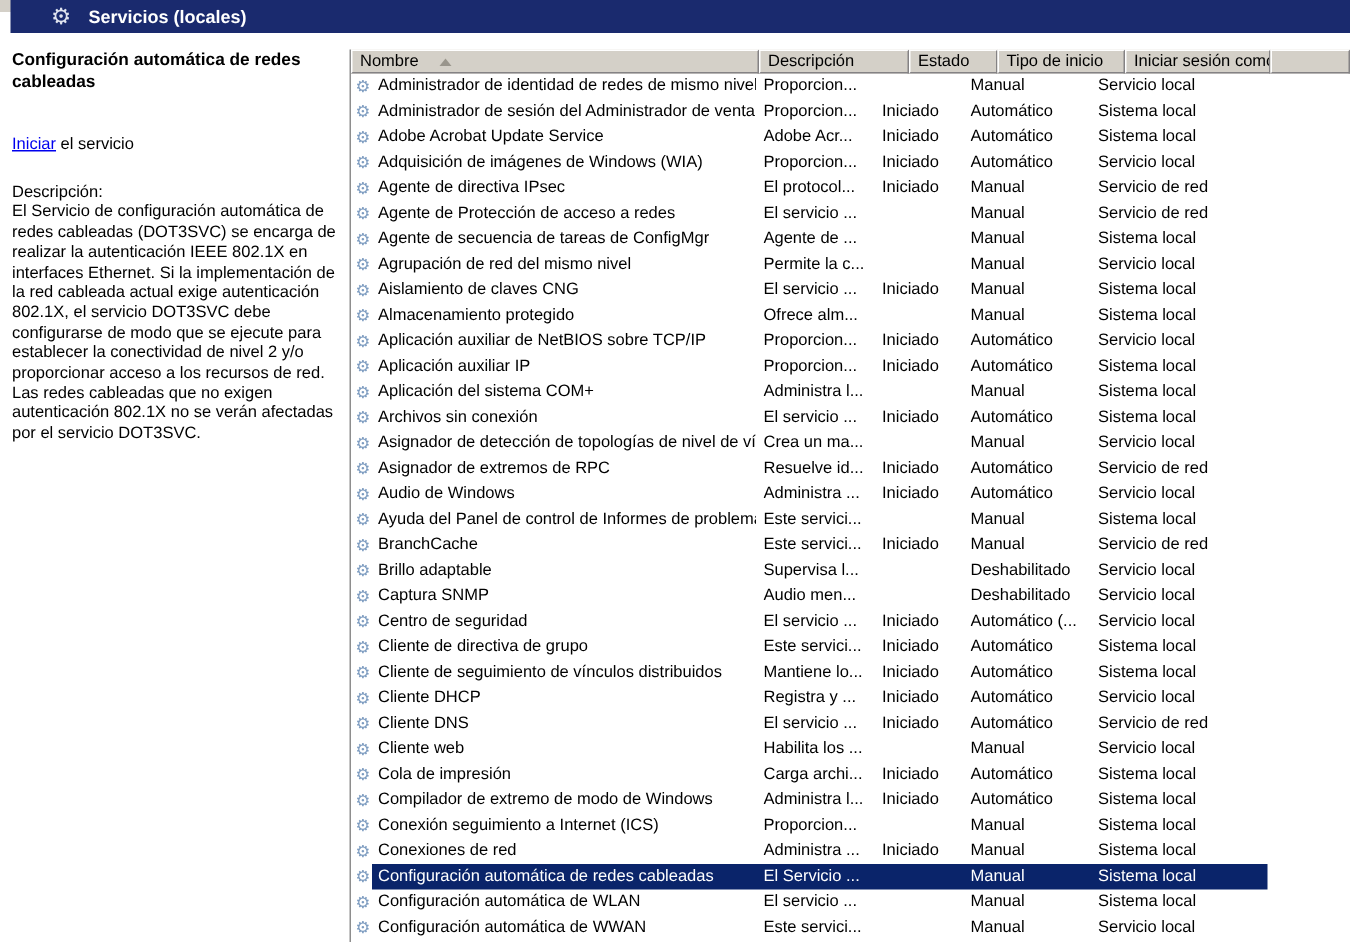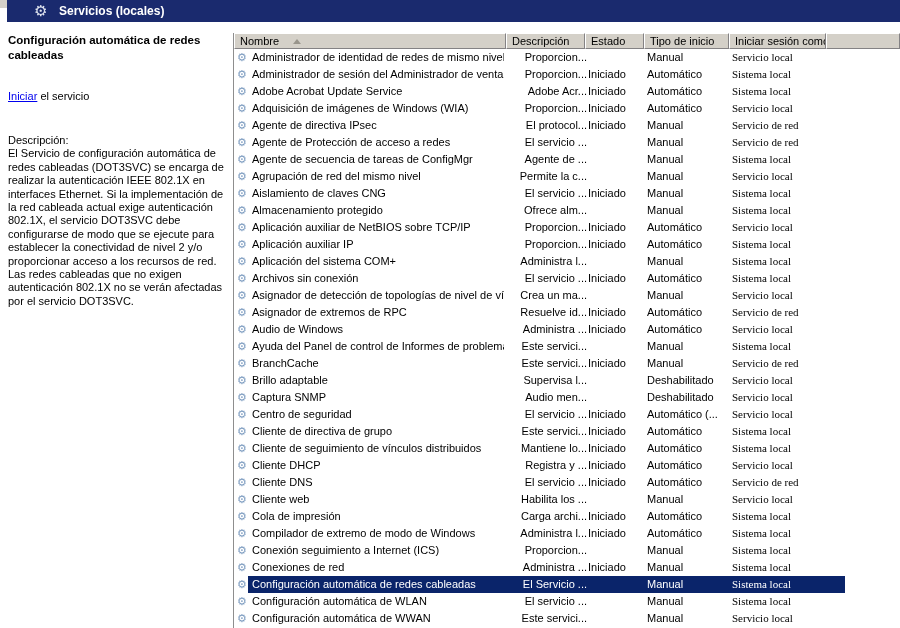--- a/index.html
+++ b/index.html
@@ -19,43 +19,43 @@
   .band { position:absolute; top:8; left:7px; right:0; height:22px; background:#1A2A6E; }
   .band-gear { position:absolute; left:27px; top:2px; font-size:15px; color:#dfe3ef; }
   .band-title { position:absolute; left:52px; top:4px; color:#ffffff; font-weight:bold; font-size:12px;text-align:right; }
   
   .tabpanel { position:absolute; left:213px; top:22px; right:0; bottom:0; background:#ffffff; border-top-left-radius:9px; }
   
   .leftpanel { position:absolute; left:8px; top:33px; width:224px; }
   .lp-title { font-weight:bold; font-size:11.5px; line-height:15px; }
   .lp-action { margin-top:27px; }
   .lp-link { color:#0000EE; text-decoration:underline; cursor:pointer; }
-  .lp-desc { margin-top:32px; line-height:13.4px; }
+  .lp-desc { margin-top:20px; line-height:13.4px; }
   
   .listview { position:absolute; left:233px; top:33px; right:0; bottom:0; background:#fff; border-left:1px solid #8e8e8e; overflow:hidden; }
   .lv-header { position:absolute; top:0; left:0; right:0; height:16px; display:flex;align-items:center; }
   .hcell {
     background:#D4D0C8; height:16px; padding:1px 0 0 5px; overflow:hidden; white-space:nowrap;
     border-top:1px solid #ffffff; border-left:1px solid #ffffff;
     border-right:1px solid #848284; border-bottom:1px solid #848284;
     position:relative; flex:0 0 auto;
   }
   .hcell.fill { flex:1 1 auto; }
-  .w-name{width:272px} .w-desc{width:79px} .w-estado{width:59px} .w-tipo{width:85px} .w-sesion{width:97px}
+  .w-name{width:272px} .w-desc{width:100px} .w-estado{width:59px} .w-tipo{width:85px} .w-sesion{width:97px}
   .sort-up { position:absolute; left:58px; top:5px; width:0; height:0;
     border-left:4px solid transparent; border-right:4px solid transparent; border-bottom:5px solid #99958c; }
   .rows { position:absolute; top:16px; left:0; right:0; bottom:0; }
   .row { position:relative; height:17px; white-space:nowrap; }
   .row span { position:absolute; top:2px; z-index:1; overflow:hidden; }
   .icon { left:3px; top:2px; font-size:11px; color:#7d9cc0; }
   .c-name  { left:18px;  width:252px; }
-  .c-desc  { left:275px; width:78px;text-align:right; }
+  .c-desc  { left:275px; width:78px; }
   .c-estado{ left:354px; width:56px; }
   .c-tipo  { left:413px; width:84px; }
-  .c-sesion{ left:498px; width:112px;font-family:Liberation Serif, serif; }
+  .c-sesion{ left:498px; width:112px; }
   .selbar { position:absolute; left:14px; width:597px; top:0; height:17px; background:#0A246A; z-index:0; }
   .row.selected span { color:#ffffff; }
   .row.selected span.icon { color:#7d9cc0; }
 </style>
 </head>
 <body>
 
 <div class="toolbar-strip">
   <div class="tb-frag" style="left:9px;width:13px;"></div>
   <div class="tb-frag" style="left:25px;width:11px;"></div>

